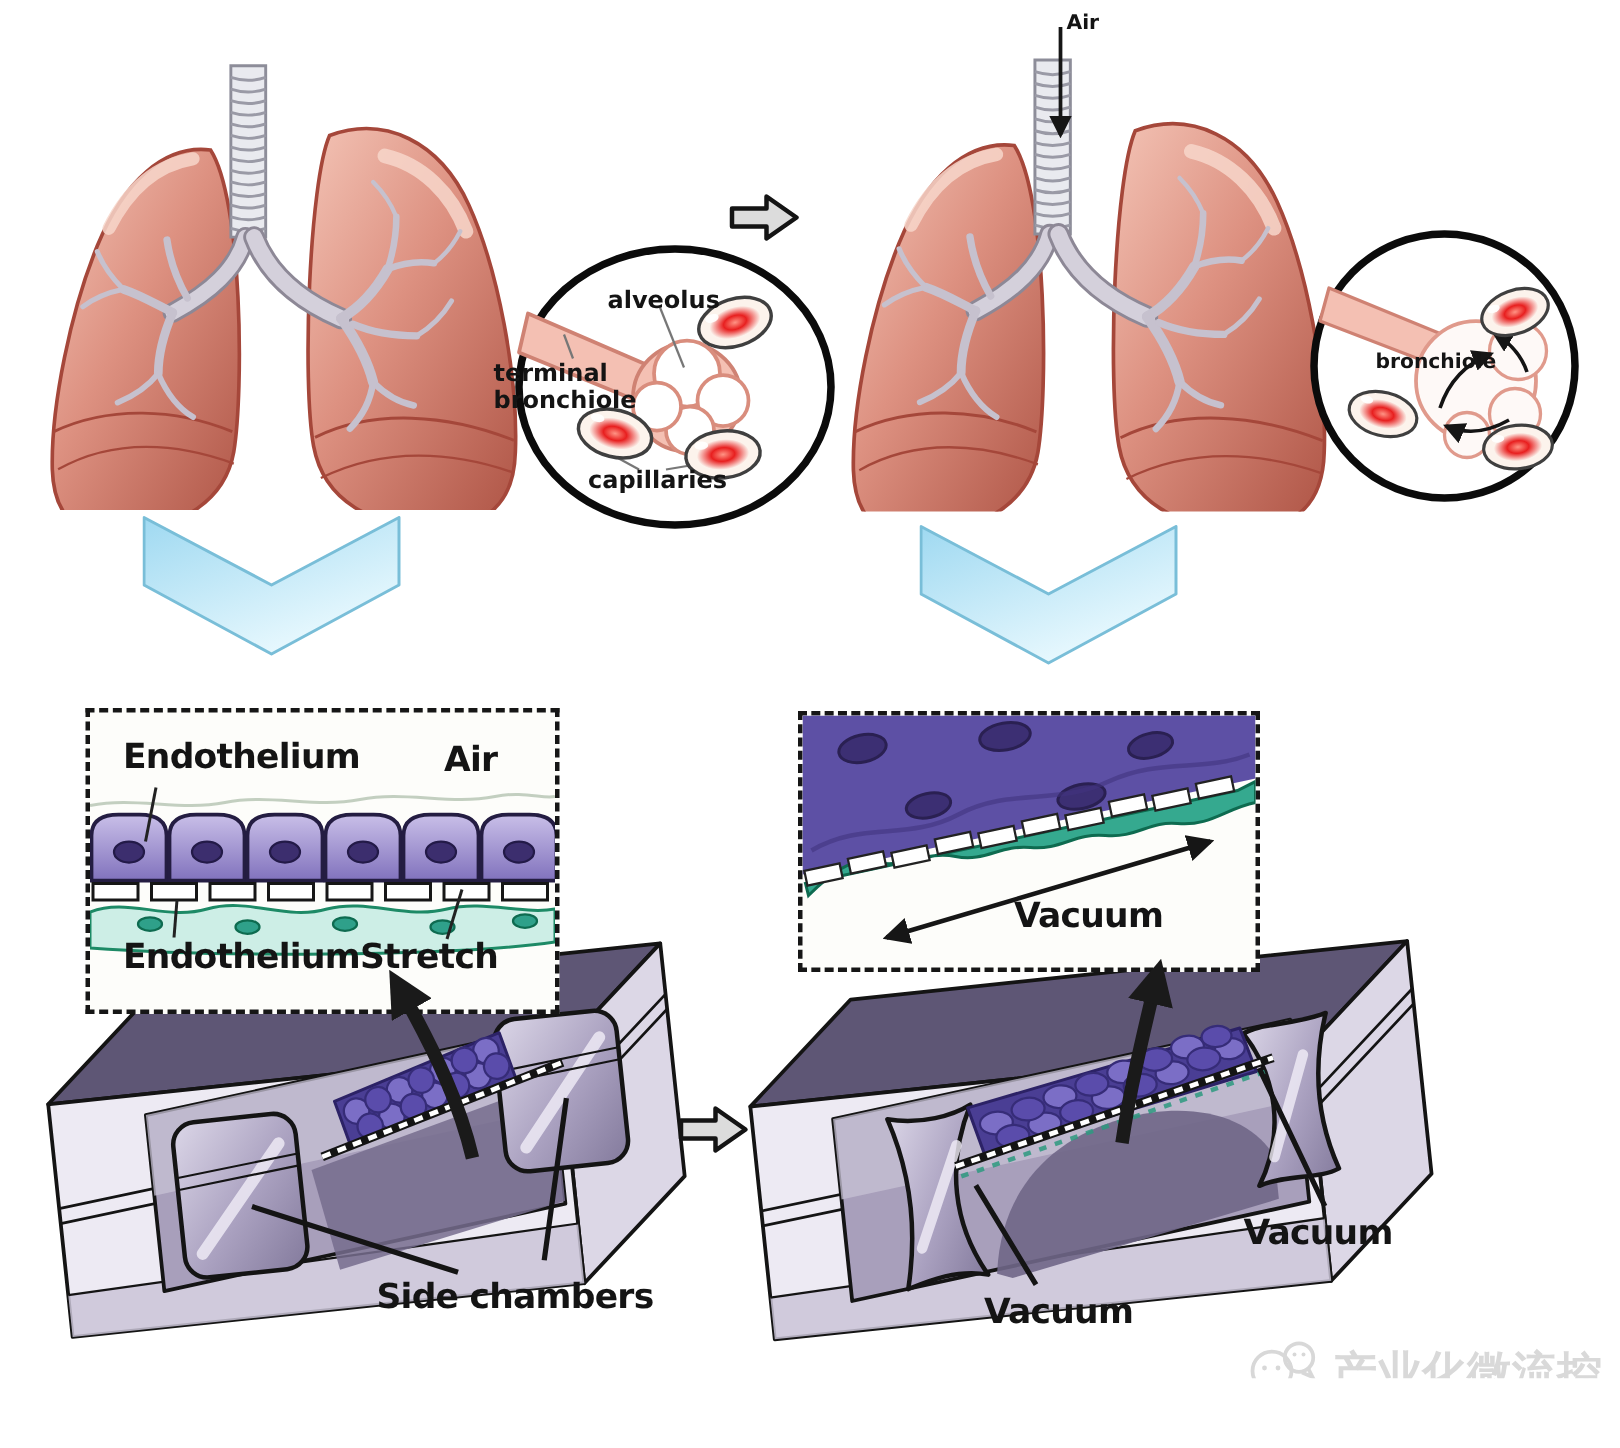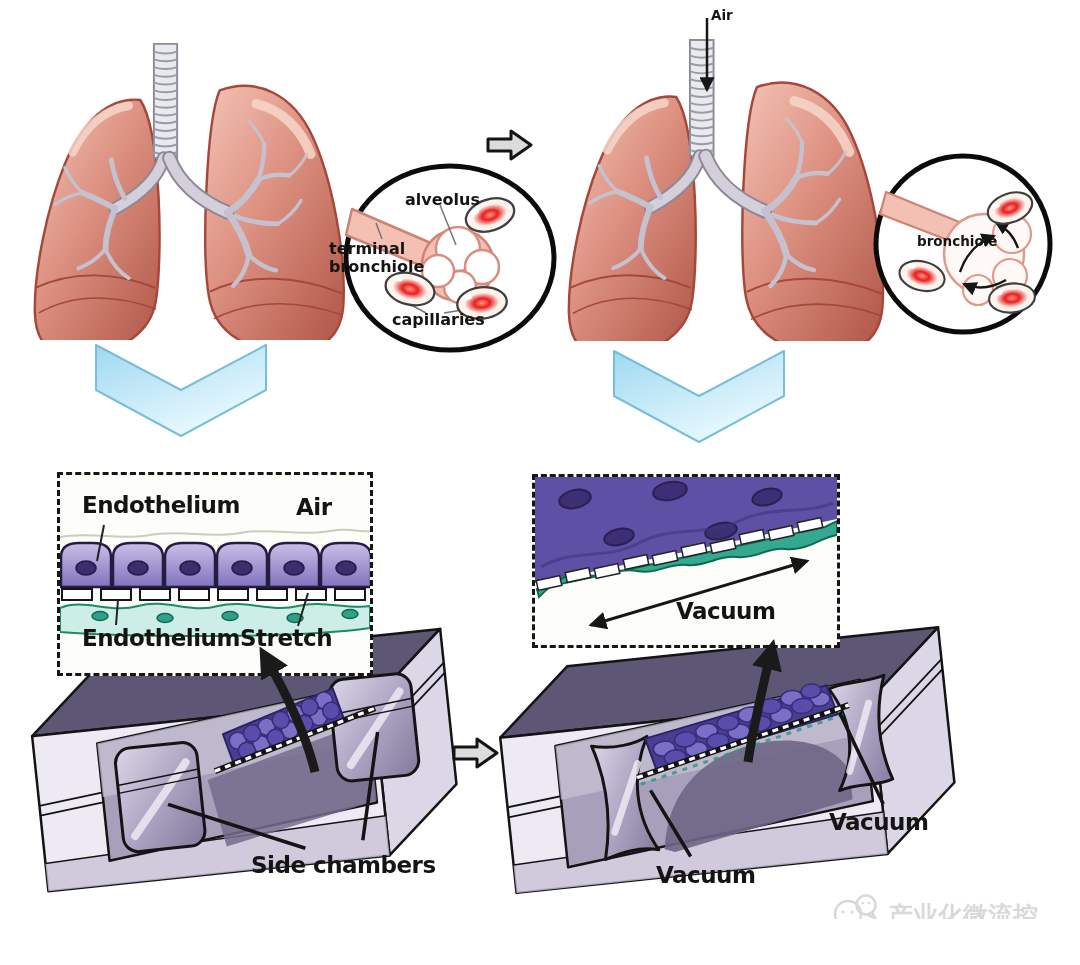--- a/index.html
+++ b/index.html
@@ -10,21 +10,21 @@
        white-space:nowrap;line-height:1.15;z-index:30;}
   .lbl-sm{font-size:16px;}
   .lbl-md{font-size:13.5px;}
   .lbl-lg{font-size:23px;letter-spacing:-0.5px;}
   .lbl-wrap{white-space:normal;width:86px;}
   .box-dashed{position:absolute;border:3.5px dashed #161616;background:#fdfdfa;z-index:15;}
   .box-dashed > svg{position:absolute;left:0;top:0;}
   .chip{z-index:10;transform:rotate(-6deg);}
   .overlay{z-index:25;}
   .wm{position:absolute;display:flex;align-items:center;gap:6px;z-index:5;}
-  .wm-text{font-size:25px;font-weight:bold;color:#d9d9d9;text-shadow:1px 1px 0 #ffffff;}
+  .wm-text{font-size:30px;font-weight:bold;color:#d9d9d9;text-shadow:1px 1px 0 #ffffff;}
 </style>
 </head>
 <body>
 
 <div class="stage">
 
   <svg width="0" height="0" style="position:absolute">
     <defs>
       <linearGradient id="gradLung" x1="0" y1="0" x2="0.9" y2="1">
         <stop offset="0" stop-color="#f3c3b5"></stop>

